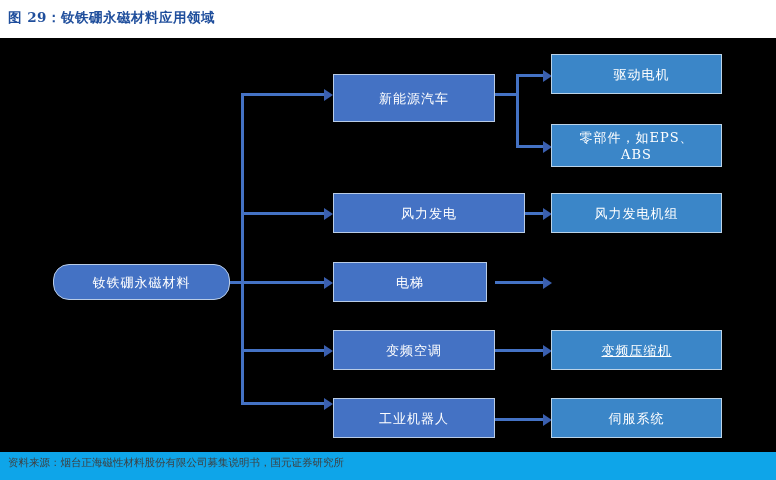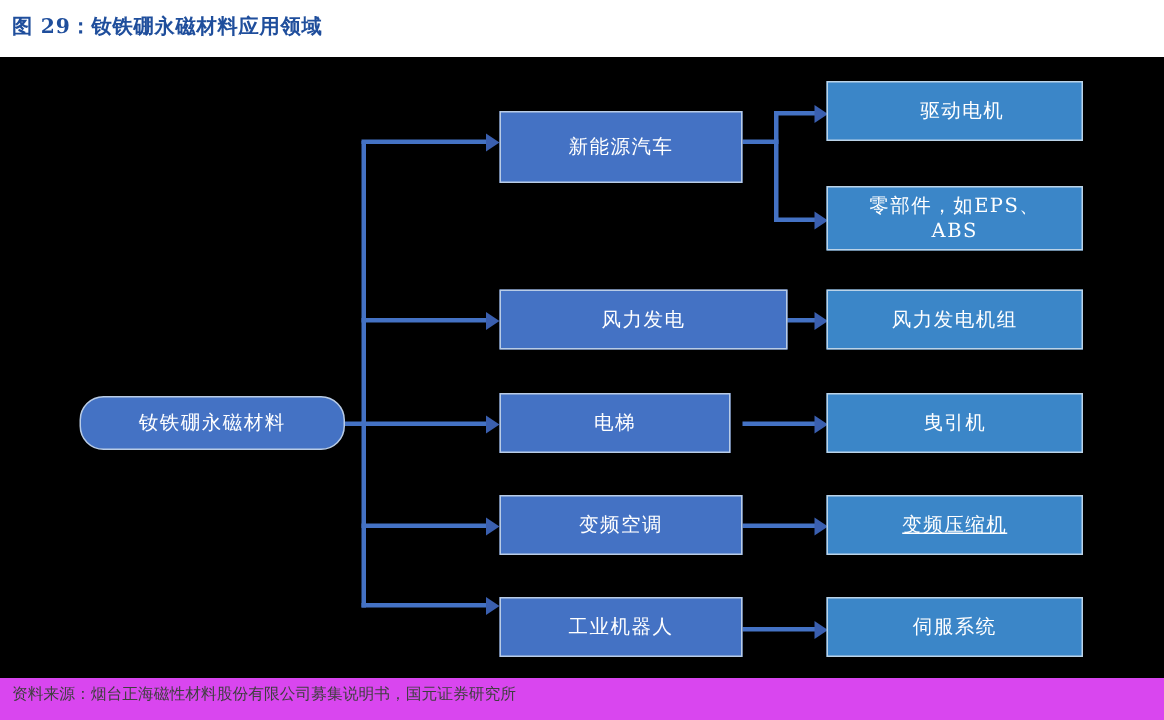--- a/index.html
+++ b/index.html
@@ -25,21 +25,21 @@
   }
 
   
   #canvas{
     position:absolute;left:0;top:38px;width:776px;height:414px;
     background:#000000;overflow:hidden;
   }
 
   
   #footer-bar{
-    position:absolute;left:0;top:452px;width:776px;height:28px;background:#d946ef;
+    position:absolute;left:0;top:452px;width:776px;height:28px;background:#0ea5e9;
   }
   #footer-text{
     position:absolute;left:8px;top:4px;
     font-family:"DejaVu Serif","Liberation Serif",serif;
     font-size:10.5px;color:#3f3f3f;white-space:nowrap;
   }
 
   
   .node{
     position:absolute;
@@ -150,23 +150,20 @@
       <span class="txt">
         <span>零部件，如EPS、</span><br>
         <span>ABS</span>
       </span>
     </div>
 
     <div class="node lvl3" style="left:551px;top:155px;width:171px;height:40px;">
       <span class="txt">风力发电机组</span>
     </div>
 
-    <div class="node lvl3" style="left:551px;top:224px;width:171px;height:40px;">
-      <span class="txt">曳引机</span>
-    </div>
 
     <div class="node lvl3" style="left:551px;top:292px;width:171px;height:40px;text-decoration:underline;">
       <span class="txt">变频压缩机</span>
     </div>
 
     <div class="node lvl3" style="left:551px;top:360px;width:171px;height:40px;">
       <span class="txt">伺服系统</span>
     </div>
 
   </div>

